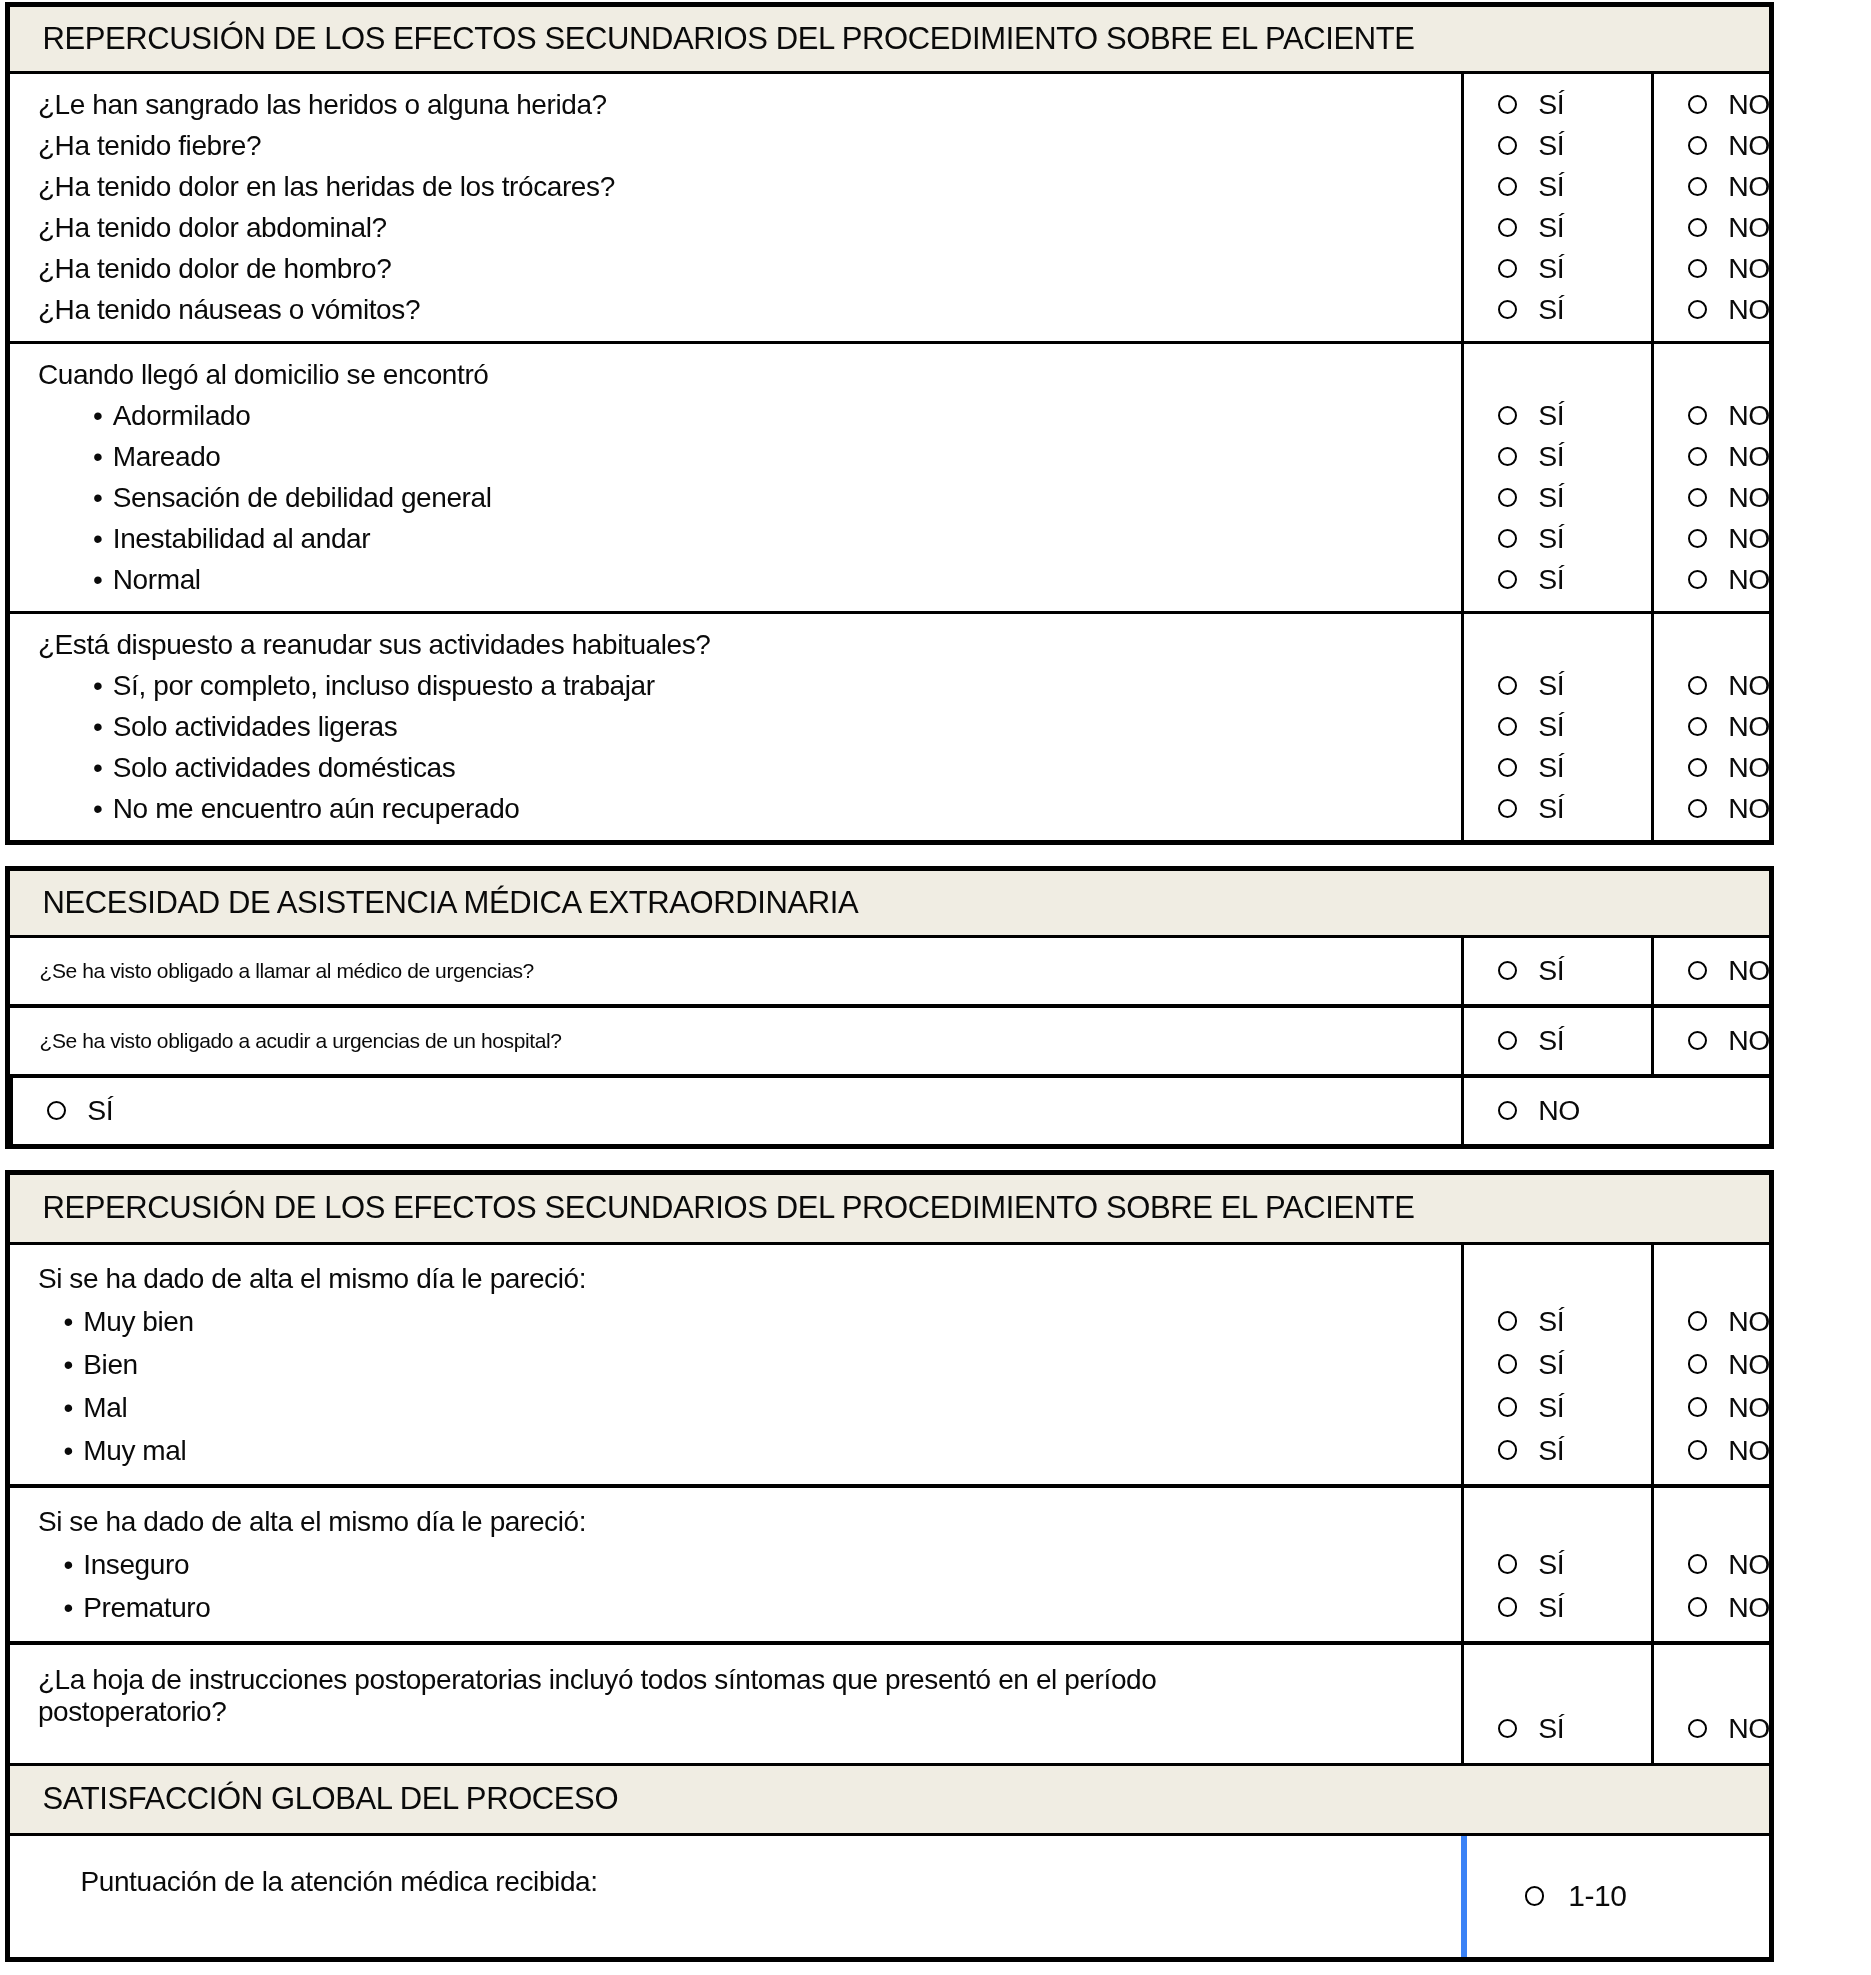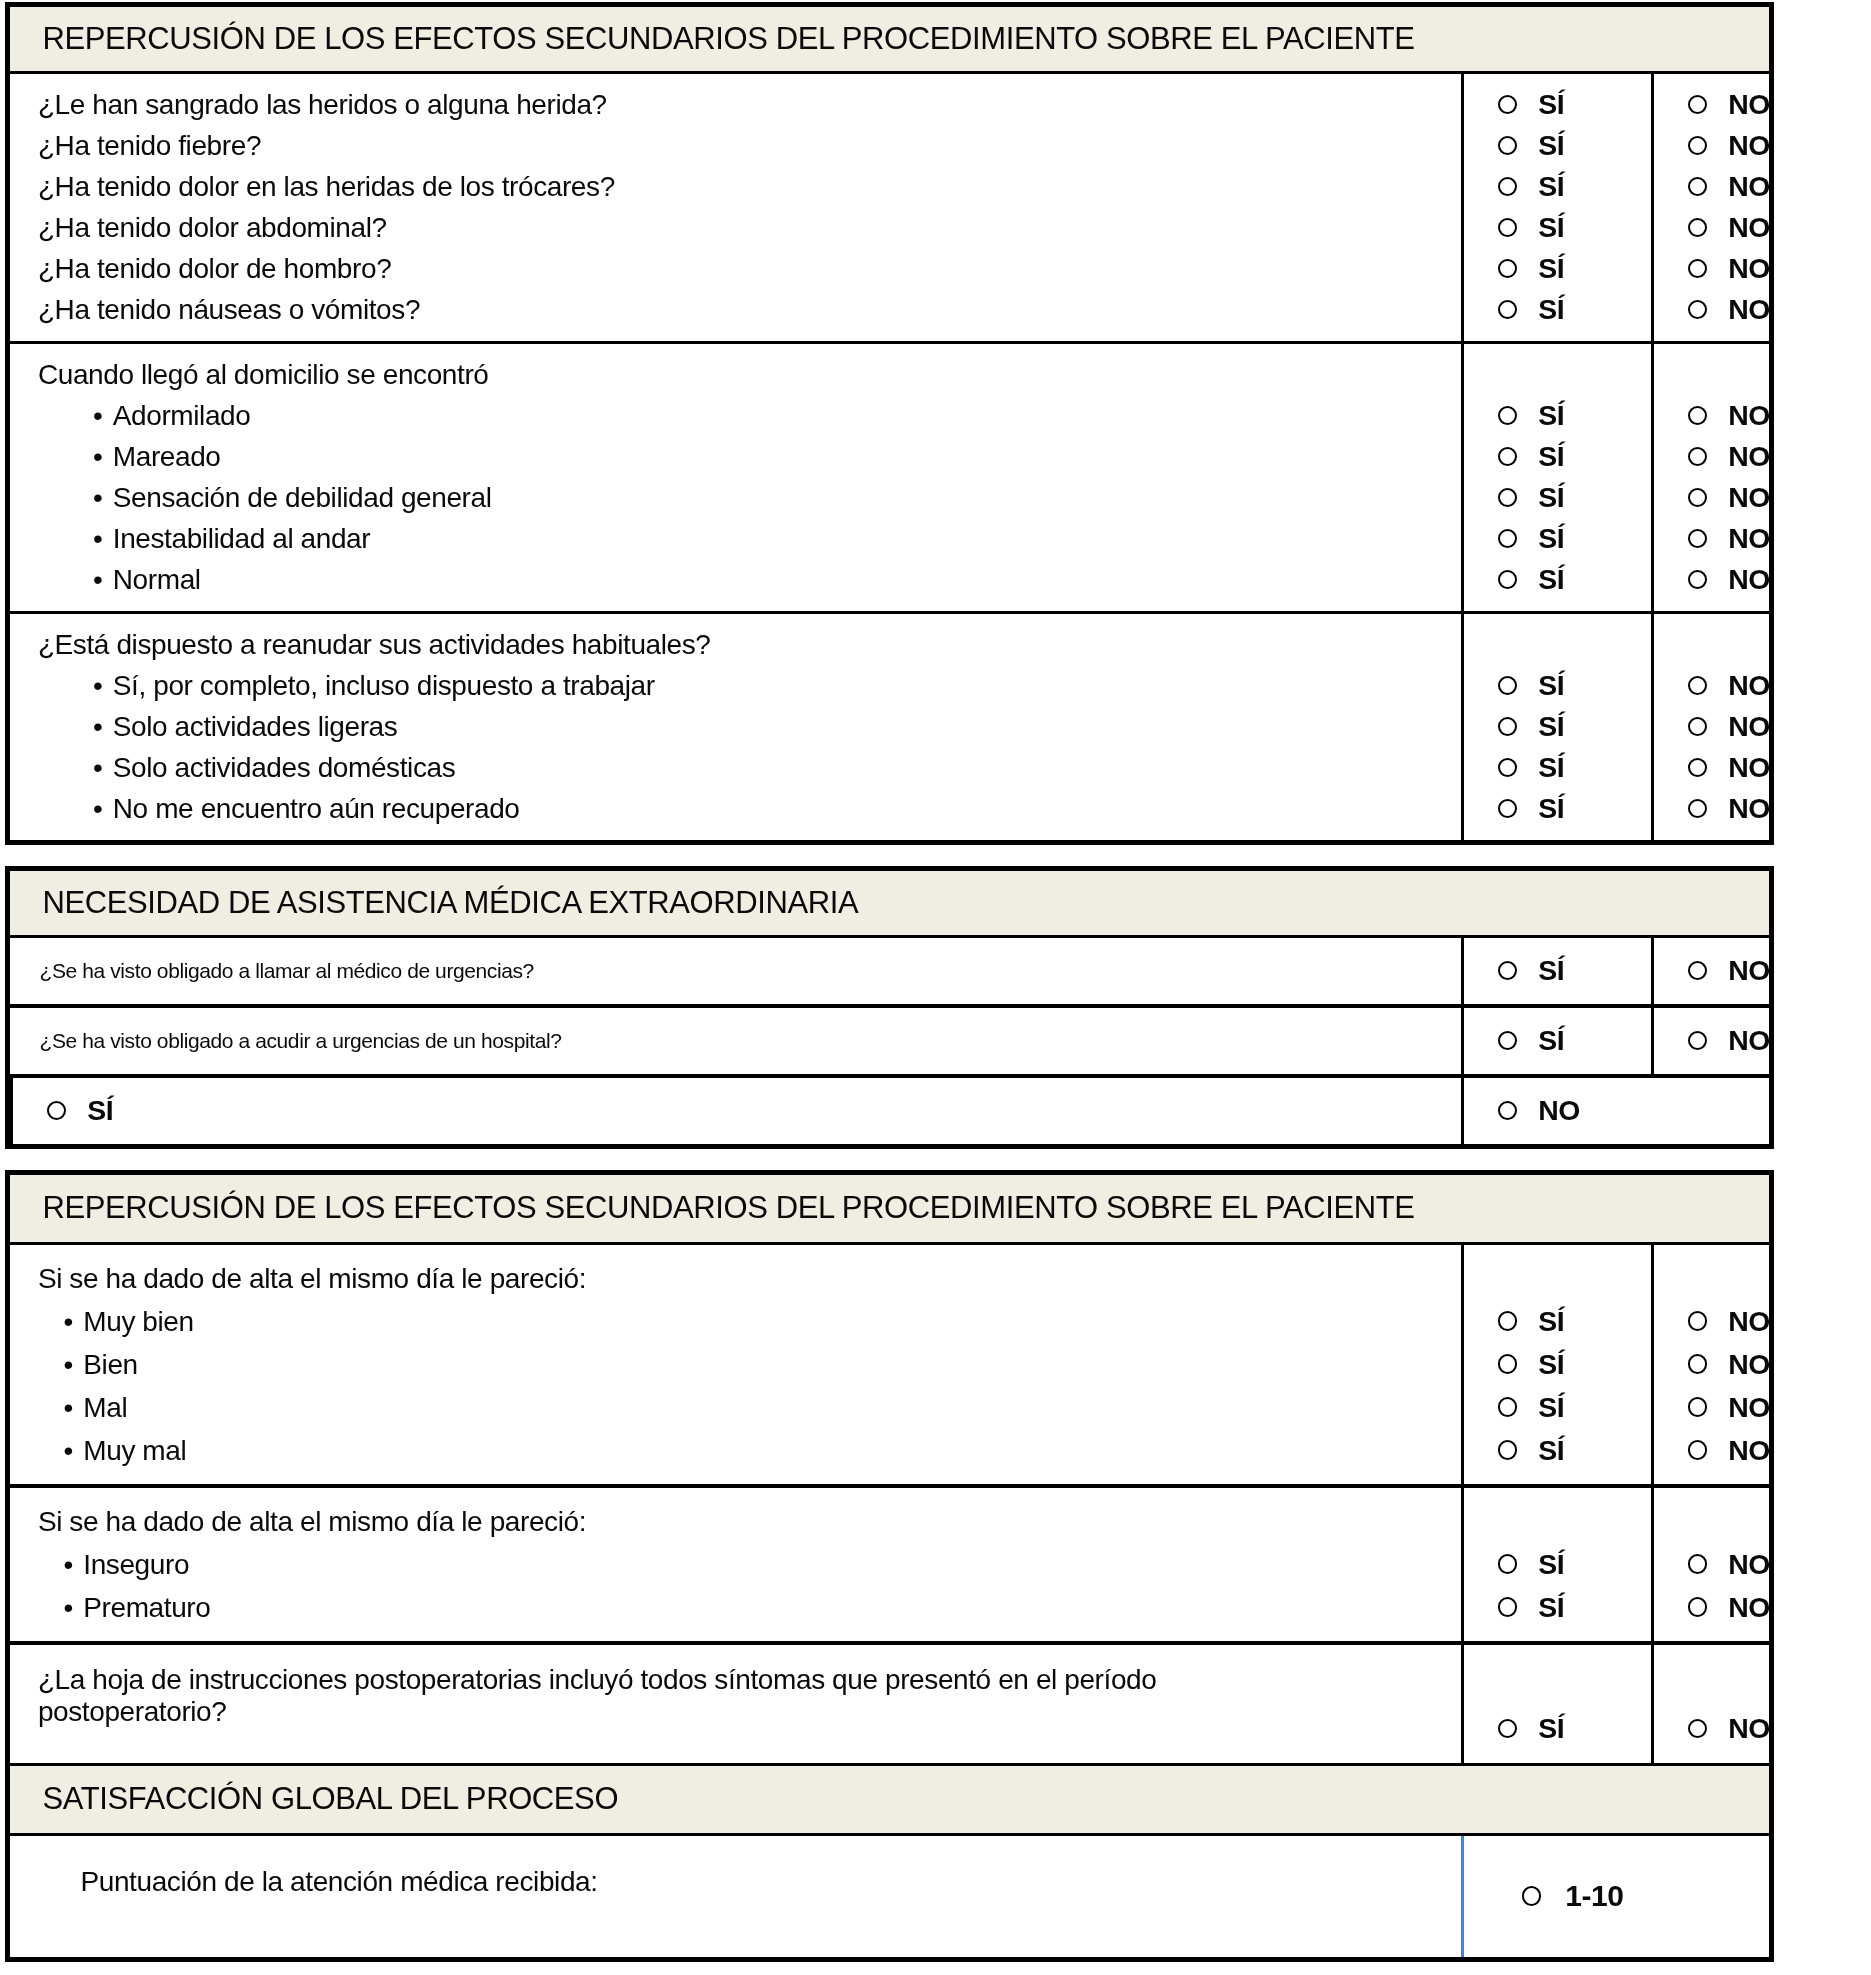--- a/index.html
+++ b/index.html
@@ -17,36 +17,36 @@
     background:#F0EDE3;height:64px;display:flex;align-items:center;
     padding-left:33px;border-bottom:3.7px solid #000;
     font-size:31px;letter-spacing:-0.4px;white-space:nowrap;overflow:hidden;
   }
   .t3 .hdr{height:67px;}
   .hdr2{border-top:3.7px solid #000;height:66px;}
   
   .grid{display:grid;grid-template-columns:1451px 190px 1fr;}
   .grid > .c2, .grid > .c3{border-left:3px solid #000;}
   .grid2{display:grid;grid-template-columns:1451px 1fr;}
-  .grid2 > .c2{border-left:3px solid #3b82f6;}
+  .grid2 > .c2{border-left:6px solid #3b82f6;}
   .bt5{border-top:3.7px solid #000;}
   .bt6{border-top:4.5px solid #000;}
   
   .qcol{padding:10.5px 18px 10.5px 28.4px;}
   .qline{height:41px;line-height:41px;font-size:28px;letter-spacing:-0.4px;white-space:nowrap;}
   .l58{height:43px;line-height:43px;}
   .bullet{padding-left:55px;}
   .t3 .bullet{padding-left:25.5px;}
   .blt{margin-right:10.5px;}
   .blt::before{content:"\2022";}
   
   .acol{padding:10.5px 0;}
   .spacer{height:41px;}
   .spacer58{height:43px;}
-  .opt{height:41px;display:flex;align-items:center;padding-left:34px;font-weight:bold;}
+  .opt{height:41px;display:flex;align-items:center;padding-left:34px;}
   .opt58{height:43px;}
   .rc{
     width:15.7px;height:15.7px;border:2.2px solid #000;border-radius:50%;
     background:#fff;flex:0 0 auto;
   }
   .rl{margin-left:21px;font-size:28.4px;letter-spacing:-0.4px;}
   
   .row{min-height:66px;}
   .row .qcell{display:flex;align-items:center;padding-left:30px;
     font-size:21px;letter-spacing:-0.4px;white-space:nowrap;}

